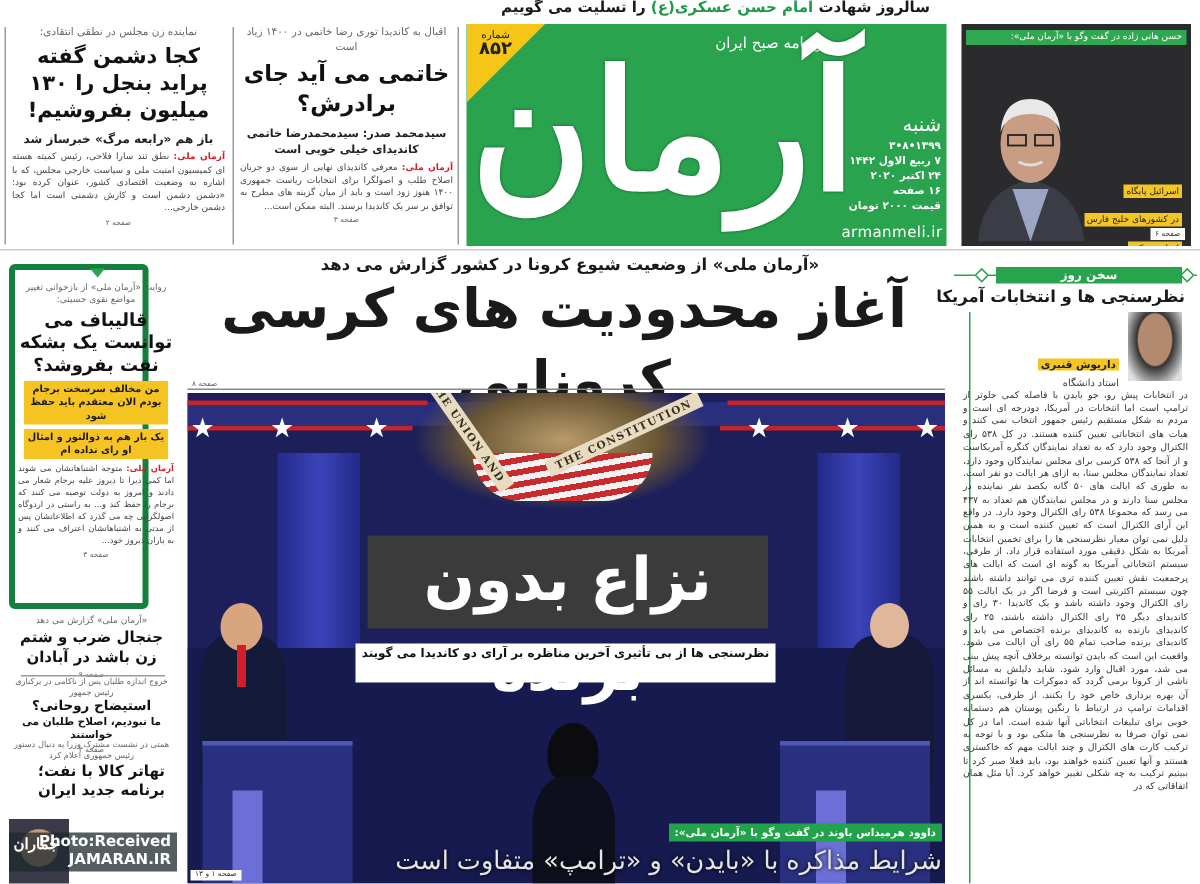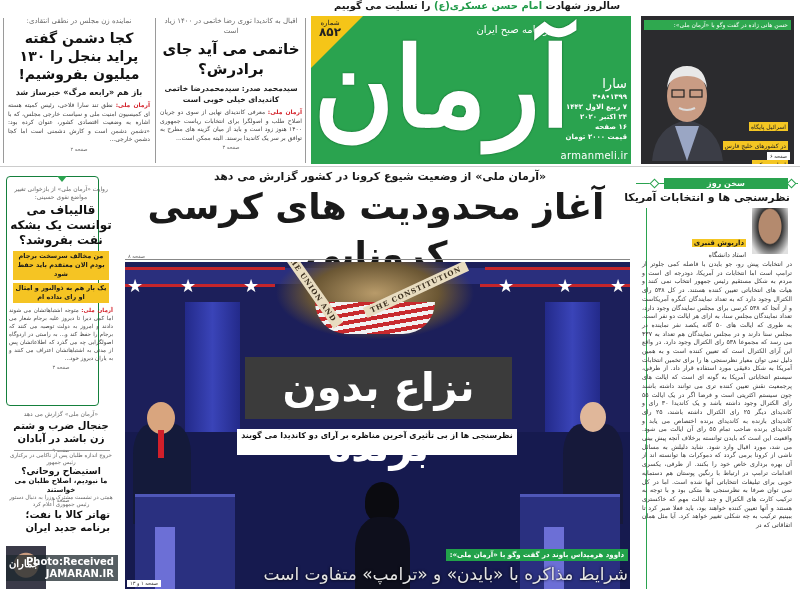--- a/index.html
+++ b/index.html
@@ -57,21 +57,21 @@
 .podium{position:absolute;background:#2a3080;border-top:3px solid #4f57b8}
 .podium .face{position:absolute;left:20px;width:20px;bottom:0;top:30px;background:#6c6fd6}
 .person{position:absolute;background:#121524;border-radius:30% 30% 0 0}
 .headshape{position:absolute;border-radius:50%}
 #moderator{position:absolute;left:230px;top:220px;width:55px;height:110px}
 #ph-bottom-kicker{position:absolute;right:2px;top:287px;height:12px;background:#22a24a;color:#fff;font-size:7px;font-weight:bold;line-height:12px;padding:0 4px}
 #ph-bottom-head{position:absolute;right:2px;top:300px;color:#e5e5e5;font-size:17px;font-weight:normal;line-height:24px;text-shadow:0 0 3px #000}
 #ph-pg{position:absolute;left:2px;bottom:2px;background:#fff;color:#333;font-size:5px;padding:0 3px;line-height:7px}
 
 #leftcol{left:6px;top:176px;width:110px;height:413px}
-#lc-box{position:absolute;left:0;top:0;width:93px;height:230px;border:1px solid #15803d;border-radius:4px}
+#lc-box{position:absolute;left:0;top:0;width:93px;height:230px;border:4px solid #15803d;border-radius:4px}
 #lc-tri{position:absolute;left:50px;top:-1px;width:0;height:0;border-left:5px solid transparent;border-right:5px solid transparent;border-top:6px solid #2aa34f}
 .lc-yellow{background:#f5c423;font-size:6.5px;line-height:9px;font-weight:bold;padding:1px 2px;text-align:center;margin:3px 4px 0}
 #jamaran{position:absolute;left:0;bottom:8px;width:112px;height:26px;background:rgba(30,40,45,.75);color:#fff;font-size:10px;line-height:12px;direction:ltr;text-align:right;padding:1px 4px 0 0;font-weight:bold}
 #jam-logo{position:absolute;left:3px;top:3px;font-size:10px;font-family:"DejaVu Serif",serif}
 #lc-photo{position:absolute;left:0;top:370px;width:40px;height:55px;background:radial-gradient(circle at 50% 35%,#c99a7e 0 12px,#3a3a48 13px)}
 
 #rightcol{left:636px;top:178px;width:162px;height:411px}
 #rc-tab{position:absolute;right:10px;top:0;width:124px;height:11px;background:#2aa34f;color:#fff;font-size:8px;font-weight:bold;line-height:11px;text-align:center}
 #rc-line{position:absolute;right:0;top:5px;left:0;height:1px;background:#2aa34f}
 #rc-diamond1,#rc-diamond2{position:absolute;top:2px;width:7px;height:7px;background:#fff;border:1px solid #2aa34f;transform:rotate(45deg)}
@@ -91,21 +91,21 @@
 
 <div id="masthead" class="abs">
   <div id="issue"></div>
   <div id="issue-txt">
     <span>شماره</span>
     <span id="issue-num">۸۵۲</span>
   </div>
   <div id="mast-tag">روزنامه صبح ایران</div>
   <div id="mast-logo">آرمان ملی</div>
   <div id="datebox">
-    <div id="date-day">سارا</div>
+    <div id="date-day">شنبه</div>
     <div>۱۳۹۹•۸•۳</div>
     <div>۷ ربیع الاول ۱۴۴۲</div>
     <div>۲۴ اکتبر ۲۰۲۰</div>
     <div>۱۶ صفحه</div>
     <div>قیمت ۲۰۰۰ تومان</div>
   </div>
   <div id="date-site">armanmeli.ir</div>
 </div>
 
 <div id="feat" class="abs">

